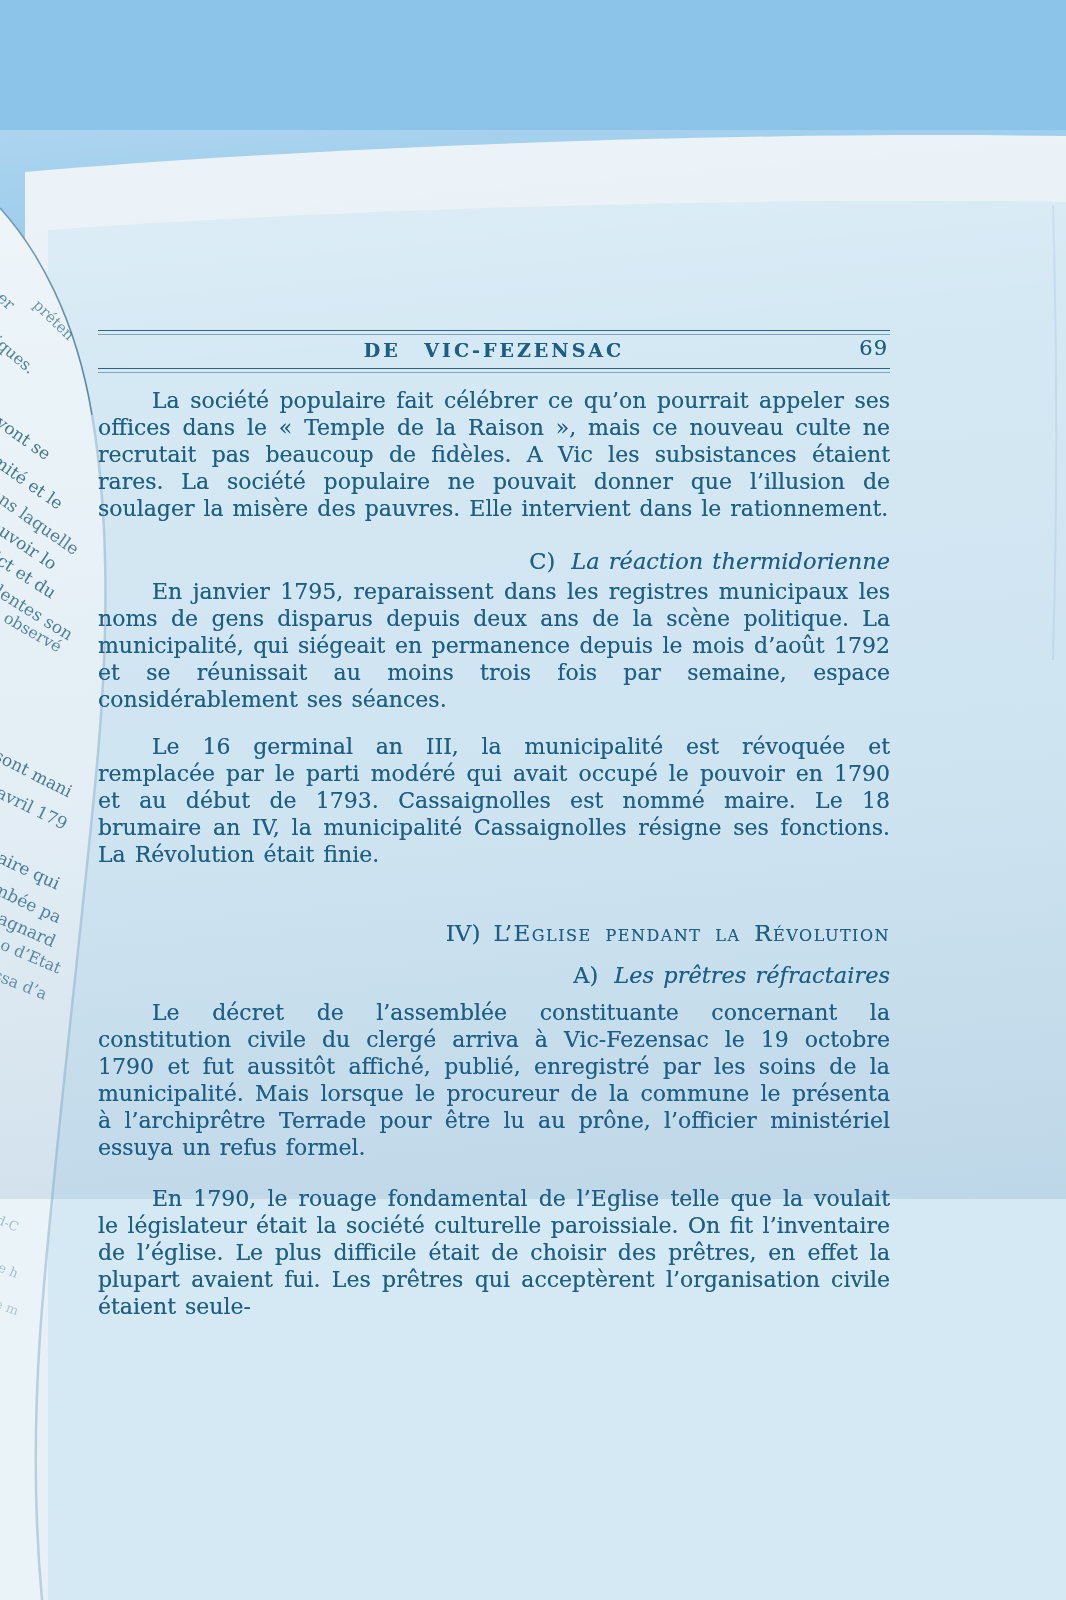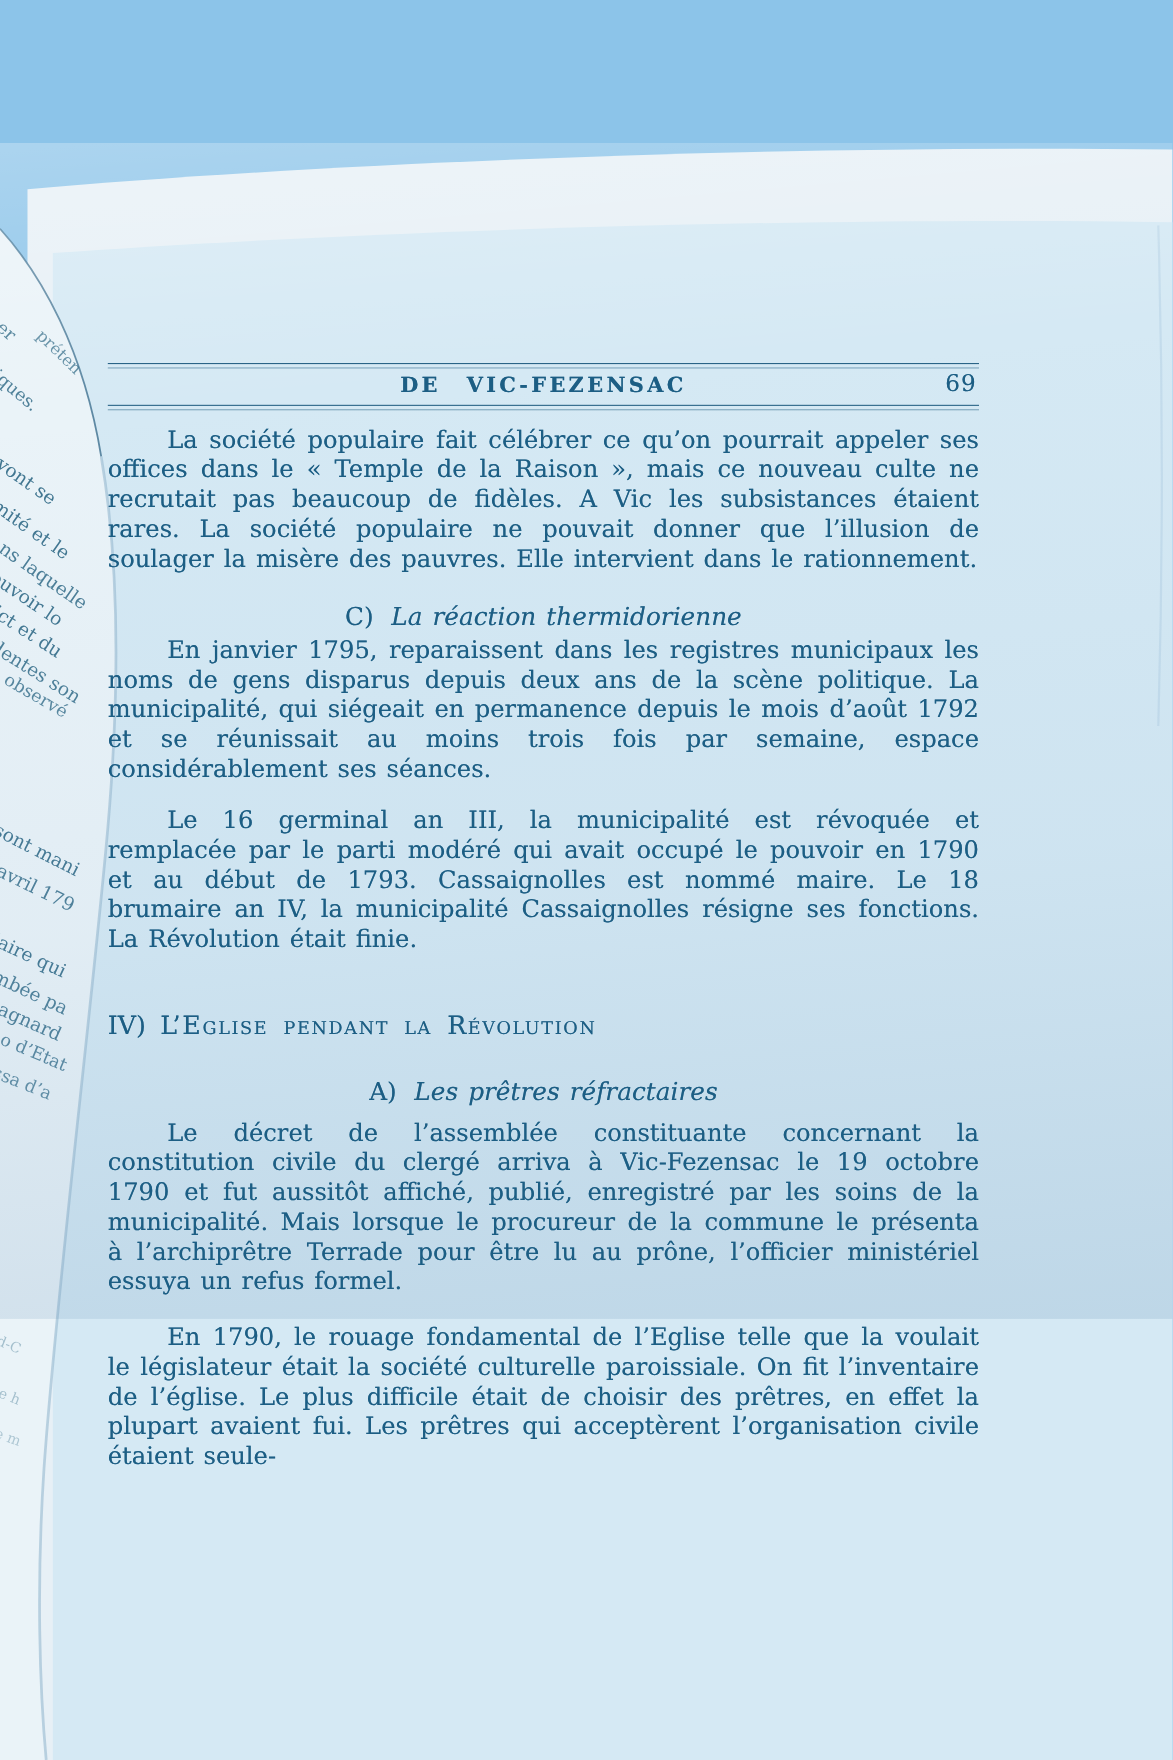--- a/index.html
+++ b/index.html
@@ -43,35 +43,35 @@
     font-size:19px;letter-spacing:3px;word-spacing:14px;font-weight:bold;
   }
   #page-number{position:absolute;right:2px;top:0;font-size:21px;letter-spacing:1px;}
   #flow{margin-top:0;}
   .blk{
     margin:0;font-size:22px;line-height:27px;
     text-align:justify;text-justify:inter-word;word-spacing:2px;hyphens:none;
   }
   .paragraph{text-indent:54px;}
   .continuation{text-indent:0;}
-  .subheading{font-size:22.5px;line-height:27px;text-align:center;font-weight:normal;}
+  .subheading{font-size:22.5px;line-height:27px;text-align:right;font-weight:normal;}
   .subheading .txt{font-style:italic;}
   .subheading .lbl{font-style:normal;margin-right:16px;}
-  .section{font-size:23px;line-height:30px;text-align:left;font-weight:normal;}
+  .section{font-size:23px;line-height:30px;text-align:right;font-weight:normal;}
   .section .txt{font-variant:small-caps;letter-spacing:1.5px;word-spacing:5px;}
   .section .lbl{margin-right:13px;}
   
   .b0{margin-top:16px;}
   .b1{margin-top:14px;}
   .b2{margin-top:5px;}
   .b3{margin-top:26px;}
   .b4{margin-top:3px;}
   .b5{margin-top:20px;}
   .b6{margin-top:50px;}
-  .b7{margin-top:32px;}
+  .b7{margin-top:14px;}
   .b8{margin-top:10px;}
   .b9{margin-top:30px;}
   .b10{margin-top:24px;}
 </style>
 </head>
 <body>
 
 <div id="scene">
 
   <svg id="bg-svg" width="1066" height="1600" viewBox="0 0 1066 1600" aria-hidden="true">

